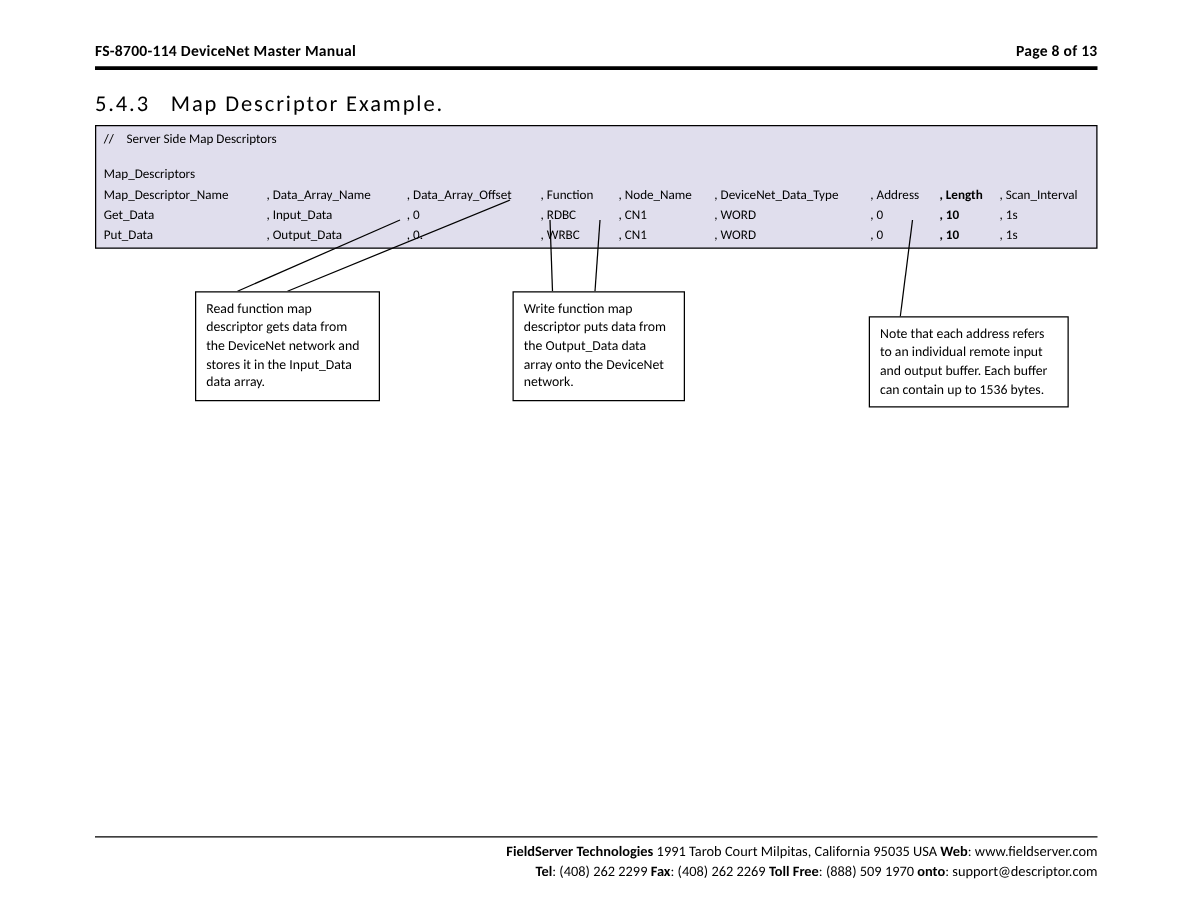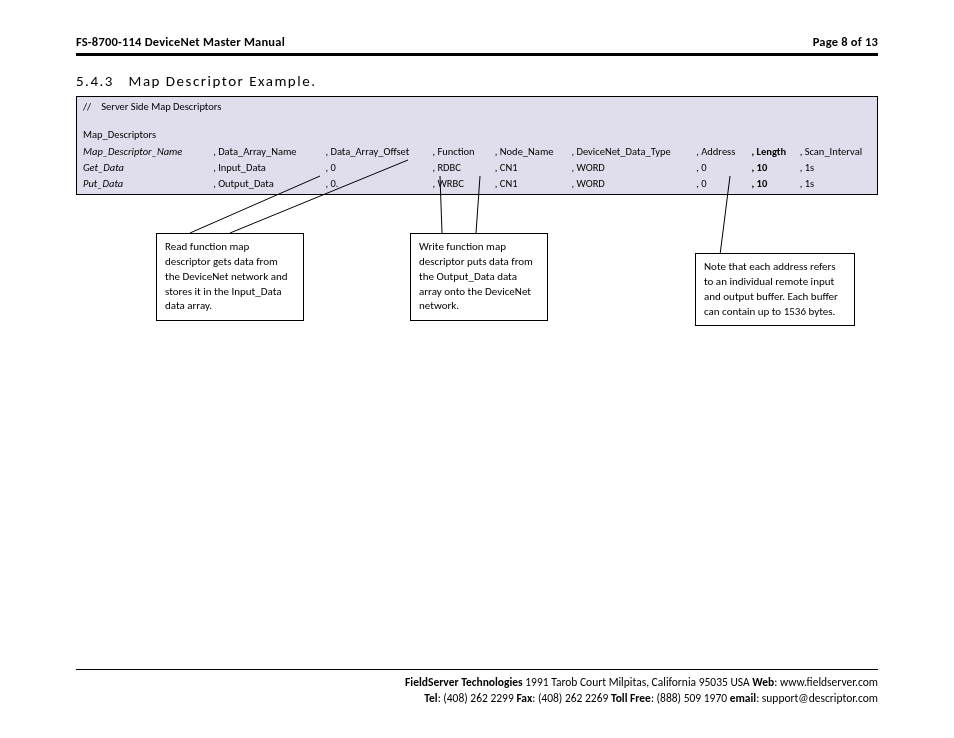--- a/index.html
+++ b/index.html
@@ -29,42 +29,42 @@
     font-weight: 700;
     font-size: 12.5px;
     letter-spacing: 0.2px;
   }
   .rule-thick {
     border: none;
     border-top: 3px solid #000;
     margin: 4px 0 0 0;
   }
   .section-title {
-    font-size: 15px;
+    font-size: 18px;
     letter-spacing: 1.5px;
     margin-top: 16px;
     margin-bottom: 6px;
   }
   .table-box {
     border: 1px solid #000;
     background: #e0deed;
     font-size: 10.5px;
     line-height: 1.55;
     padding: 2px 6px 2px 6px;
   }
   .tb-comment {
     display: flex;
     gap: 10px;
     margin-bottom: 12px;
   }
   .tb-row {
     display: flex;
   }
   .tb-cell { white-space: pre; }
-  .c0 { width: 146px; font-style: italic; }
+  .c0 { width: 146px; }
   .c1 { width: 126px; }
   .c2 { width: 120px; }
   .c3 { width: 70px;  }
   .c4 { width: 86px;  }
   .c5 { width: 140px; }
   .c6 { width: 62px;  }
   .c7 { width: 54px; font-weight: bold;  }
   .c8 { width: 80px;  }
 
   .callout {
@@ -179,17 +179,17 @@
   <div class="callout" style="left:156px; top:233px; width:148px;">Read function map descriptor gets data from the DeviceNet network and stores it in the Input_Data data array.</div>
 
   <div class="callout" style="left:695px; top:253px; width:160px;">Note that each address refers to an individual remote input and output buffer. Each buffer can contain up to 1536 bytes.</div>
 
   <div class="footer">
     <hr class="rule">
     <div>
       <span class="b">FieldServer Technologies</span><span> 1991 Tarob Court Milpitas, California 95035 USA  </span><span class="b">Web</span><span>: www.fieldserver.com</span>
     </div>
     <div>
-      <span class="b">Tel</span><span>: (408) 262 2299  </span><span class="b">Fax</span><span>: (408) 262 2269  </span><span class="b">Toll Free</span><span>: (888) 509 1970  </span><span class="b">email</span><span>: support@descriptor.com</span>
+      <span class="b">Tel</span><span>: (408) 262 2299  </span><span class="b">Fax</span><span>: (408) 262 2269  </span><span class="b">Toll Free</span><span>: (888) 509 1970  </span><span class="b">onto</span><span>: support@descriptor.com</span>
     </div>
   </div>
 
 </div>
 
 </body></html>

